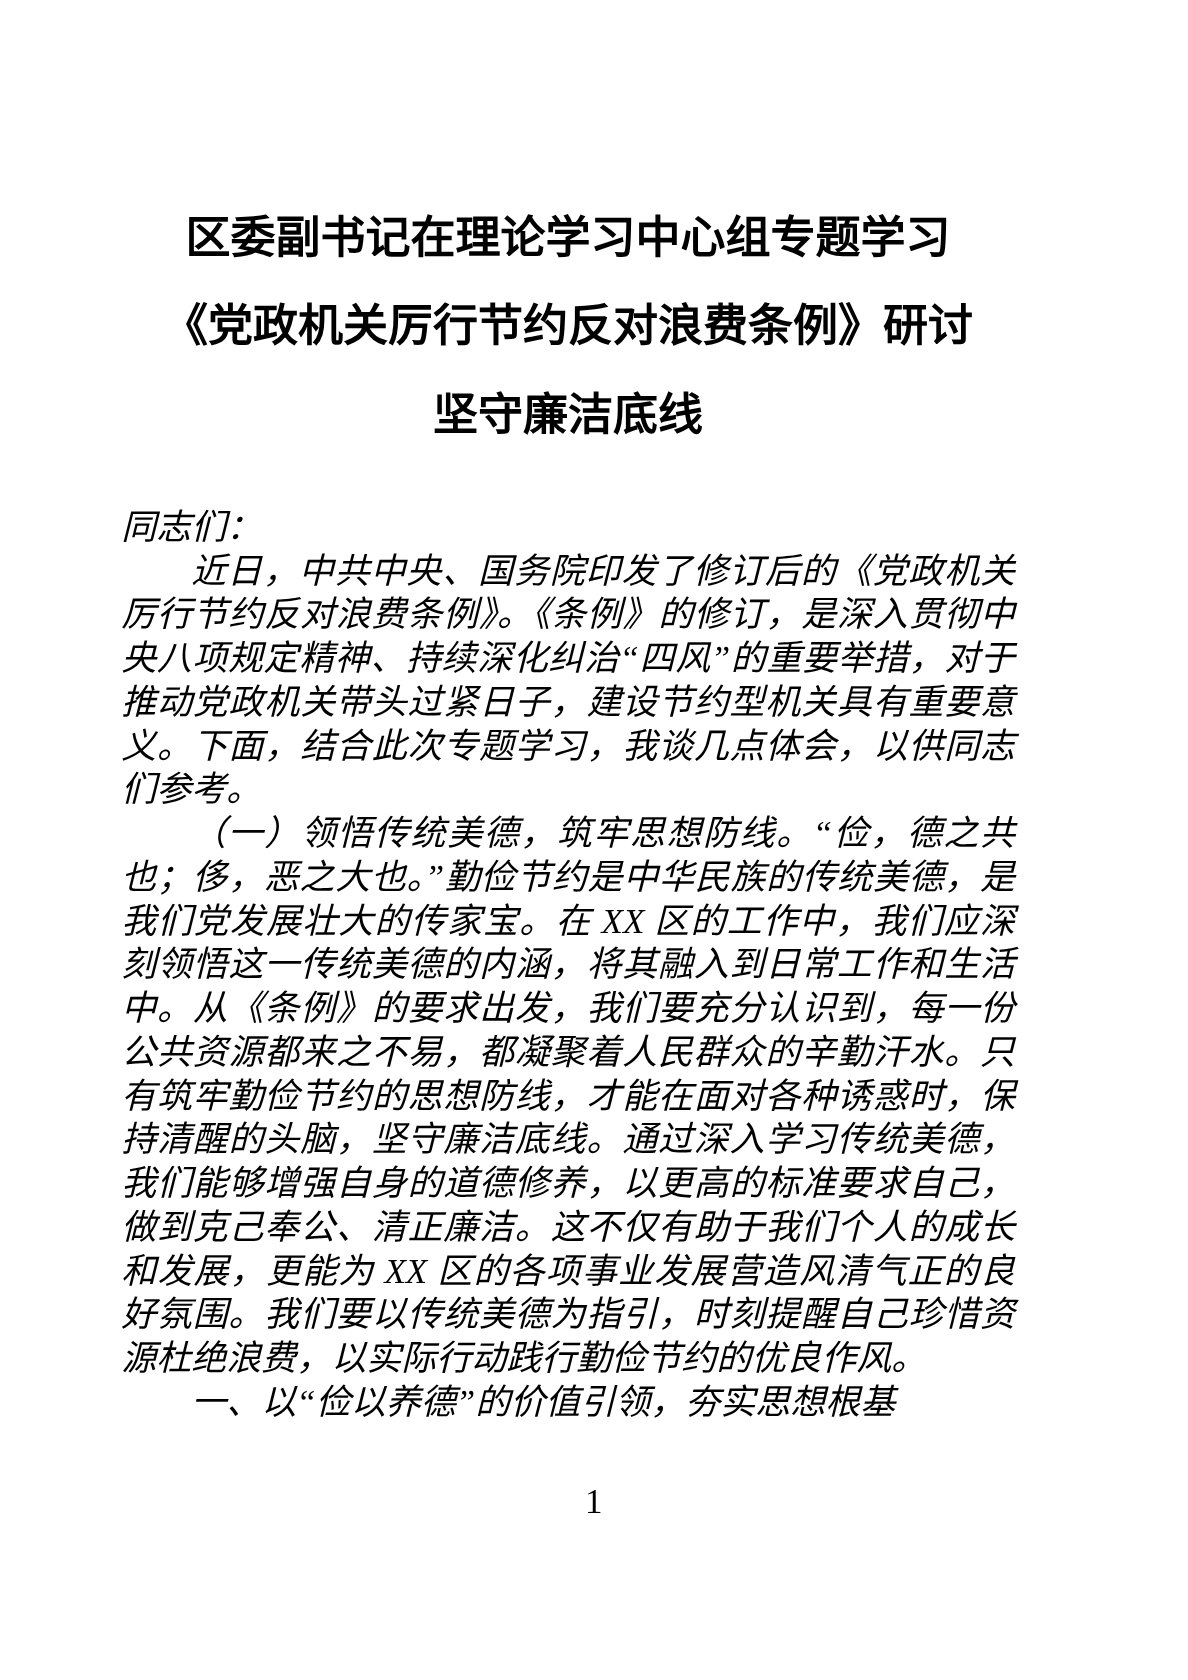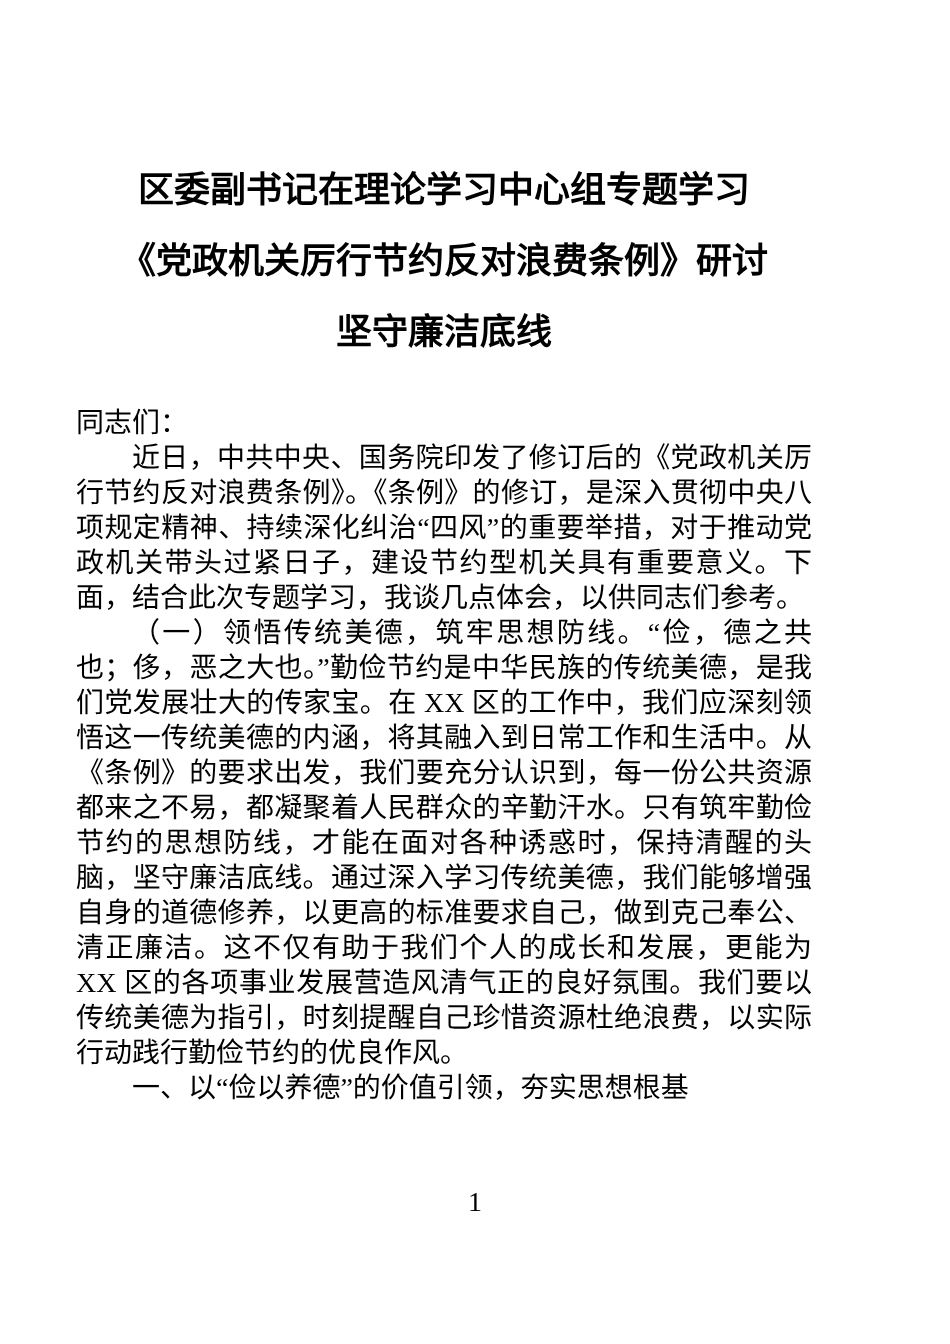--- a/index.html
+++ b/index.html
@@ -9,36 +9,37 @@
     background: #ffffff;
   }
   .page {
     position: relative;
     width: 950px;
     height: 1344px;
     margin: 0 auto;
     background: #ffffff;
     color: #000000;
     box-sizing: border-box;
-    padding: 155px 138px 0 76px;
+    padding: 155px 138px 0 97px;
     overflow: hidden;
     font-family: "Liberation Serif", "DejaVu Sans", sans-serif;
   }
   .doc-title {
     margin: 0 0 37px 0;
     font-size: 36px;
     line-height: 71px;
     font-weight: bold;
     text-align: center;
     letter-spacing: 0;
   }
   .doc-body {
     font-size: 28px;
     line-height: 35px;
     text-align: justify;
+    font-style: italic;
   }
   .doc-body p {
     margin: 0;
     padding: 0;
     text-indent: 2em;
   }
   .doc-body p.salutation {
     text-indent: 0;
   }
   .page-number {

